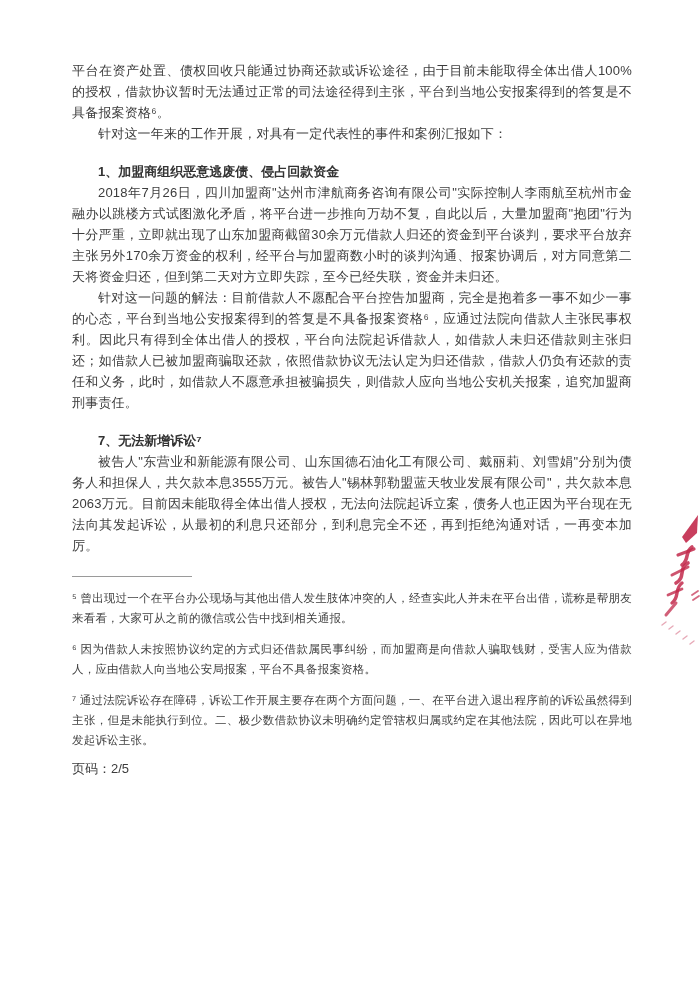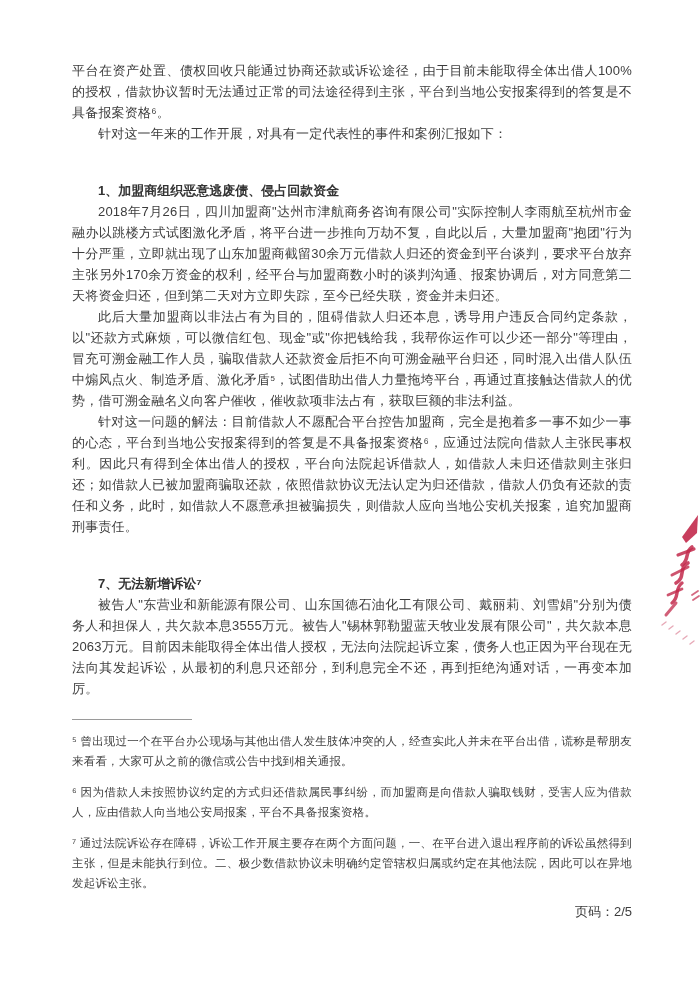--- a/index.html
+++ b/index.html
@@ -26,21 +26,21 @@
     margin: 0;
     font-size: 13px;
     line-height: 21px;
     text-align: justify;
     letter-spacing: 0.2px;
     color: #3c3c3c;
   }
   .indent { text-indent: 2em; }
   .gap { }
   .heading {
-    margin: 36px 0 0 0;
+    margin: 17px 0 0 0;
     font-size: 13px;
     line-height: 21px;
     font-weight: bold;
     text-indent: 2em;
     color: #333333;
   }
   .footnote-sep {
     margin-top: 20px;
     width: 120px;
     height: 0;
@@ -51,21 +51,21 @@
     font-size: 11.5px;
     line-height: 20px;
     text-align: justify;
     letter-spacing: 0.2px;
     color: #404040;
   }
   .page-number {
     margin: 9px 0 6px 0;
     font-size: 13px;
     line-height: 20px;
-    text-align: right;
+    text-align: left;
     color: #3c3c3c;
   }
   .stamp {
     position: absolute;
     left: 648px;
     top: 503px;
     width: 52px;
     height: 150px;
     pointer-events: none;
   }
@@ -77,21 +77,20 @@
   <div class="content">
 
     <p class="para">平台在资产处置、债权回收只能通过协商还款或诉讼途径，由于目前未能取得全体出借人100%的授权，借款协议暂时无法通过正常的司法途径得到主张，平台到当地公安报案得到的答复是不具备报案资格⁶。</p>
 
     <p class="para indent gap">针对这一年来的工作开展，对具有一定代表性的事件和案例汇报如下：</p>
 
     <p class="heading">1、加盟商组织恶意逃废债、侵占回款资金</p>
 
     <p class="para indent">2018年7月26日，四川加盟商"达州市津航商务咨询有限公司"实际控制人李雨航至杭州市金融办以跳楼方式试图激化矛盾，将平台进一步推向万劫不复，自此以后，大量加盟商"抱团"行为十分严重，立即就出现了山东加盟商截留30余万元借款人归还的资金到平台谈判，要求平台放弃主张另外170余万资金的权利，经平台与加盟商数小时的谈判沟通、报案协调后，对方同意第二天将资金归还，但到第二天对方立即失踪，至今已经失联，资金并未归还。</p>
 
-    <p class="para indent gap">此后大量加盟商以非法占有为目的，阻碍借款人归还本息，诱导用户违反合同约定条款，以"还款方式麻烦，可以微信红包、现金"或"你把钱给我，我帮你运作可以少还一部分"等理由，冒充可溯金融工作人员，骗取借款人还款资金后拒不向可溯金融平台归还，同时混入出借人队伍中煽风点火、制造矛盾、激化矛盾⁵，试图借助出借人力量拖垮平台，再通过直接触达借款人的优势，借可溯金融名义向客户催收，催收款项非法占有，获取巨额的非法利益。</p>
 
     <p class="para indent gap">针对这一问题的解法：目前借款人不愿配合平台控告加盟商，完全是抱着多一事不如少一事的心态，平台到当地公安报案得到的答复是不具备报案资格⁶，应通过法院向借款人主张民事权利。因此只有得到全体出借人的授权，平台向法院起诉借款人，如借款人未归还借款则主张归还；如借款人已被加盟商骗取还款，依照借款协议无法认定为归还借款，借款人仍负有还款的责任和义务，此时，如借款人不愿意承担被骗损失，则借款人应向当地公安机关报案，追究加盟商刑事责任。</p>
 
     <p class="heading">7、无法新增诉讼⁷</p>
 
     <p class="para indent">被告人"东营业和新能源有限公司、山东国德石油化工有限公司、戴丽莉、刘雪娟"分别为债务人和担保人，共欠款本息3555万元。被告人"锡林郭勒盟蓝天牧业发展有限公司"，共欠款本息2063万元。目前因未能取得全体出借人授权，无法向法院起诉立案，债务人也正因为平台现在无法向其发起诉讼，从最初的利息只还部分，到利息完全不还，再到拒绝沟通对话，一再变本加厉。</p>
 
     <div class="footnote-sep"></div>
 
     <p class="footnote">⁵ 曾出现过一个在平台办公现场与其他出借人发生肢体冲突的人，经查实此人并未在平台出借，谎称是帮朋友来看看，大家可从之前的微信或公告中找到相关通报。</p>

